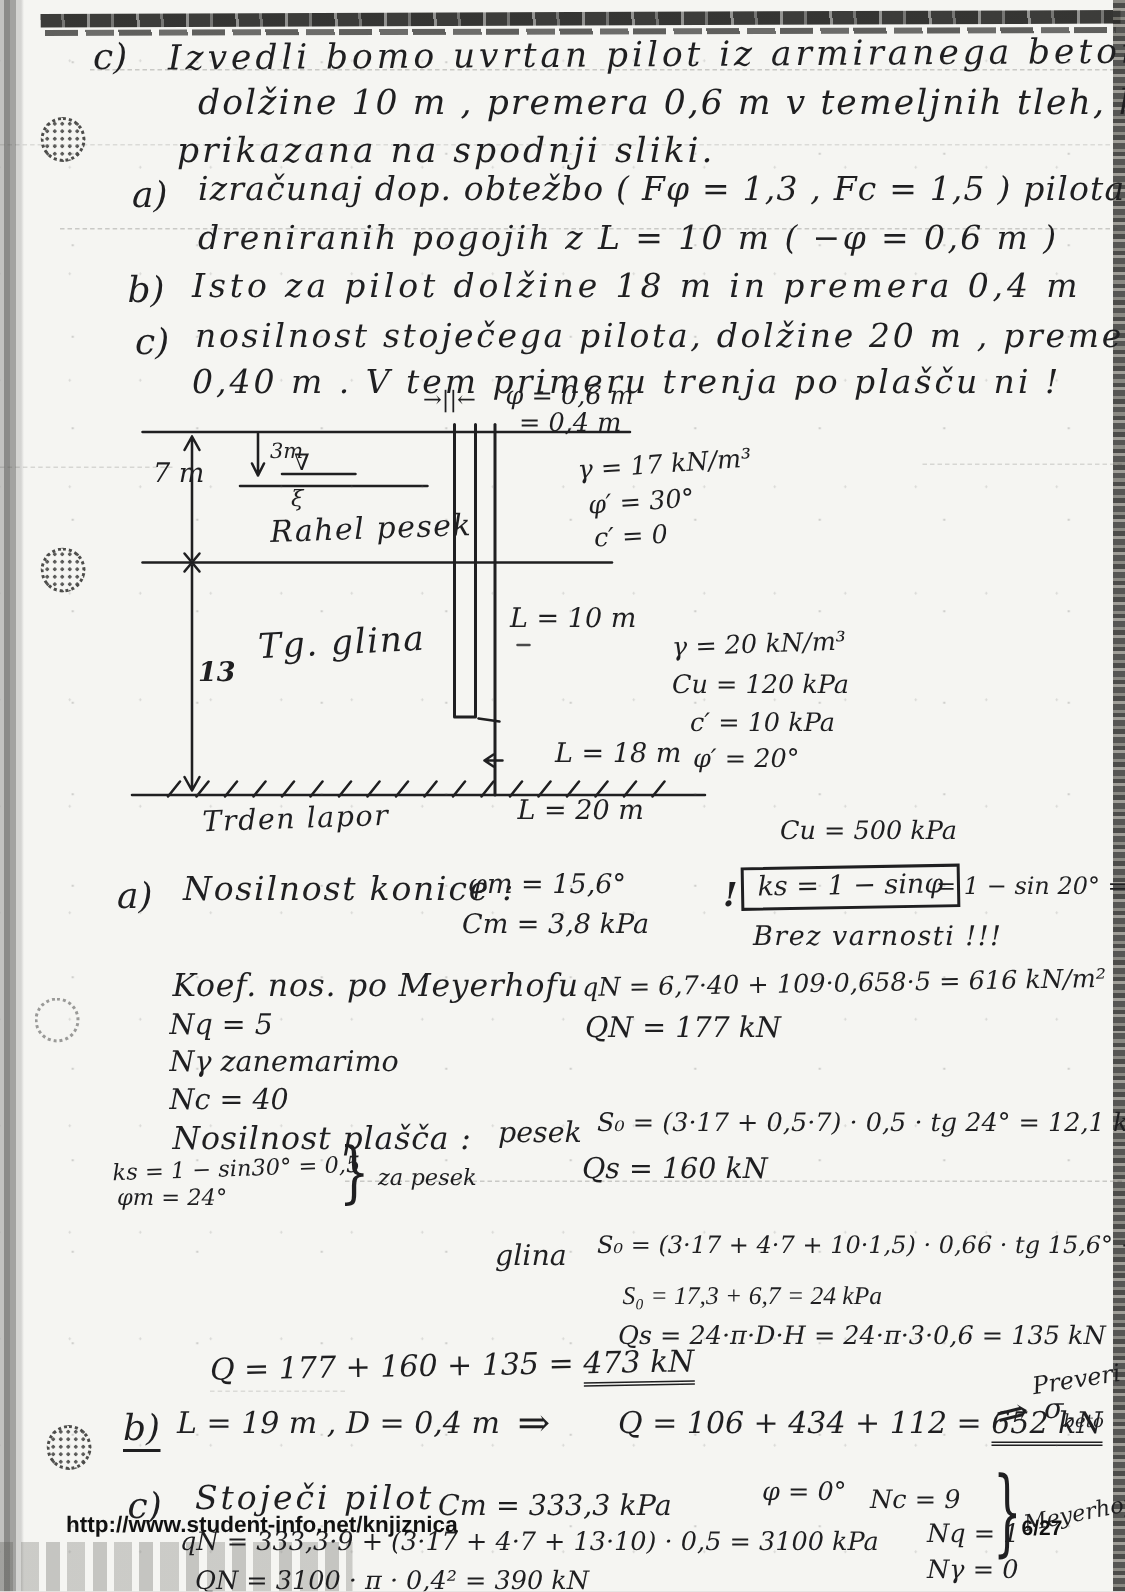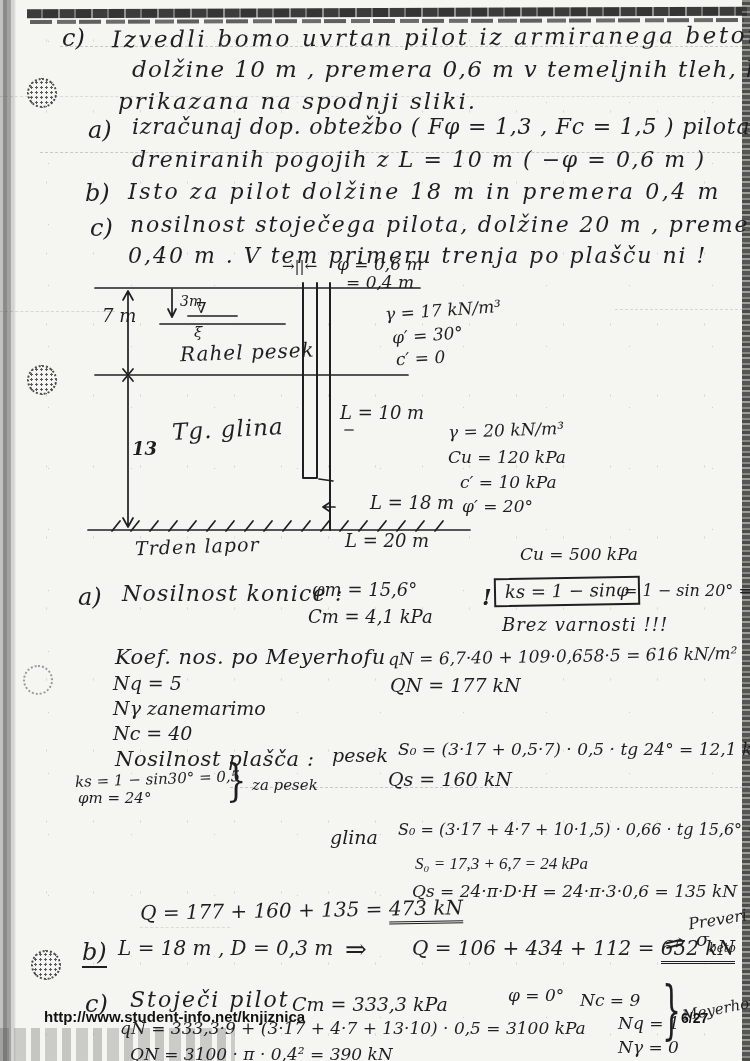--- a/index.html
+++ b/index.html
@@ -111,21 +111,21 @@
   <div class="hw" style="left:460px;top:472px;font-size:17px;">c′ = 10 kPa</div>
   <div class="hw" style="left:462px;top:496px;font-size:17px;">φ′ = 20°</div>
   <div class="hw" style="left:342px;top:492px;font-size:18px;margin-left:28px;">L = 18 m</div>
   <div class="hw" style="left:345px;top:530px;font-size:18px;">L = 20 m</div>
   <div class="hw" style="left:135px;top:535px;font-size:19px;transform:rotate(-2deg);letter-spacing:1px;">Trden lapor</div>
   <div class="hw" style="left:520px;top:544px;font-size:17px;">Cu = 500 kPa</div>
 
   <div class="hw" style="left:78px;top:583px;font-size:24px;">a)</div>
   <div class="hw" style="left:122px;top:581px;font-size:22px;letter-spacing:1.2px;">Nosilnost konice :</div>
   <div class="hw" style="left:312px;top:579px;font-size:18px;">φm = 15,6°</div>
-  <div class="hw" style="left:308px;top:606px;font-size:18px;">Cm = 4,1 kPa</div>
+  <div class="hw" style="left:308px;top:606px;font-size:18px;">Cm = 3,8 kPa</div>
   <div class="hw" style="left:482px;top:584px;font-size:22px;font-weight:bold;">!</div>
   <div class="hw box" style="left:494px;top:577px;font-size:18px;transform:rotate(-1deg);">ks = 1 − sinφ</div>
   <div class="hw" style="left:624px;top:581px;font-size:16px;">= 1 − sin 20° = 0,658</div>
   <div class="hw" style="left:502px;top:614px;font-size:18px;letter-spacing:1px;">Brez varnosti !!!</div>
 
   <div class="hw" style="left:115px;top:645px;font-size:21px;letter-spacing:.5px;text-align:right;">Koef. nos. po Meyerhofu</div>
   <div class="hw" style="left:113px;top:672px;font-size:19px;">Nq = 5</div>
   <div class="hw" style="left:388px;top:646px;font-size:17px;transform:rotate(-1deg);">qN = 6,7·40 + 109·0,658·5 = 616 kN/m²</div>
   <div class="hw" style="left:390px;top:674px;font-size:19px;">QN = 177 kN</div>
   <div class="hw" style="left:113px;top:697px;font-size:19px;">Nγ zanemarimo</div>
@@ -140,21 +140,21 @@
   <div class="hw" style="left:252px;top:776px;font-size:15px;">za pesek</div>
   <div class="hw" style="left:388px;top:768px;font-size:19px;">Qs = 160 kN</div>
 
   <div class="hw" style="left:330px;top:826px;font-size:19px;">glina</div>
   <div class="hw" style="left:398px;top:820px;font-size:16px;">S₀ = (3·17 + 4·7 + 10·1,5) · 0,66 · tg 15,6° + Cm</div>
   <div class="hw" style="left:415px;top:854px;font-size:17px;font-family:Liberation Serif, serif;">S₀ = 17,3 + 6,7 = 24 kPa</div>
   <div class="hw" style="left:412px;top:881px;font-size:17px;">Qs = 24·π·D·H = 24·π·3·0,6 = 135 kN</div>
   <div class="hw" style="left:140px;top:898px;font-size:20px;transform:rotate(-1deg);"><span>Q = 177 + 160 + 135 = </span><span class="dunder">473 kN</span></div>
 
   <div class="hw" style="left:82px;top:938px;font-size:24px;border-bottom:2px solid #1f1f21;">b)</div>
-  <div class="hw" style="left:118px;top:936px;font-size:20px;">L = 18 m ,  D = 0,3 m</div>
+  <div class="hw" style="left:118px;top:936px;font-size:20px;">L = 19 m ,  D = 0,4 m</div>
   <div class="hw" style="left:345px;top:934px;font-size:26px;font-style:normal;">⇒</div>
   <div class="hw" style="left:412px;top:936px;font-size:20px;"><span>Q = 106 + 434 + 112 = </span><span class="dunder">652 kN</span></div>
   <div class="hw" style="left:664px;top:928px;font-size:26px;font-style:normal;transform:rotate(-14deg);">⇒</div>
   <div class="hw" style="left:688px;top:910px;font-size:16px;transform:rotate(-9deg);">Preveri</div>
   <div class="hw" style="left:696px;top:928px;font-size:19px;"><span>σ</span><span style="font-size:12px;vertical-align:-6px;">beto</span></div>
 
   <div class="hw" style="left:85px;top:990px;font-size:24px;">c)</div>
   <div class="hw" style="left:130px;top:987px;font-size:22px;letter-spacing:2px;">Stoječi pilot</div>
   <div class="hw" style="left:292px;top:993px;font-size:19px;">Cm = 333,3 kPa</div>
   <div class="hw" style="left:508px;top:985px;font-size:17px;">φ = 0°</div>

